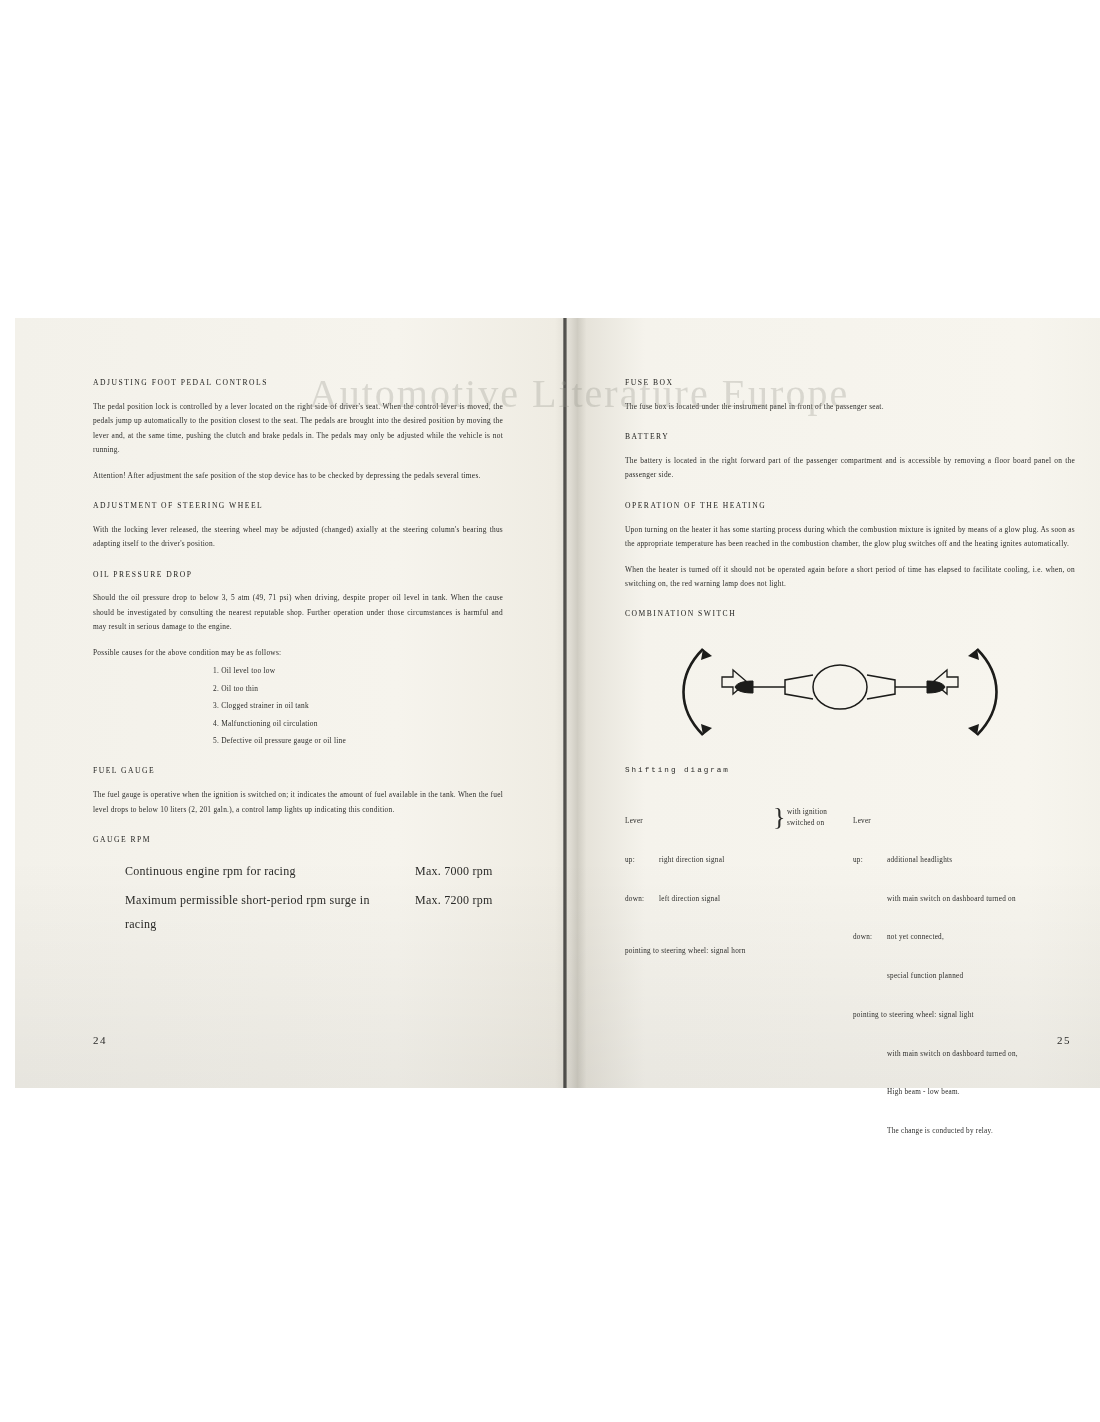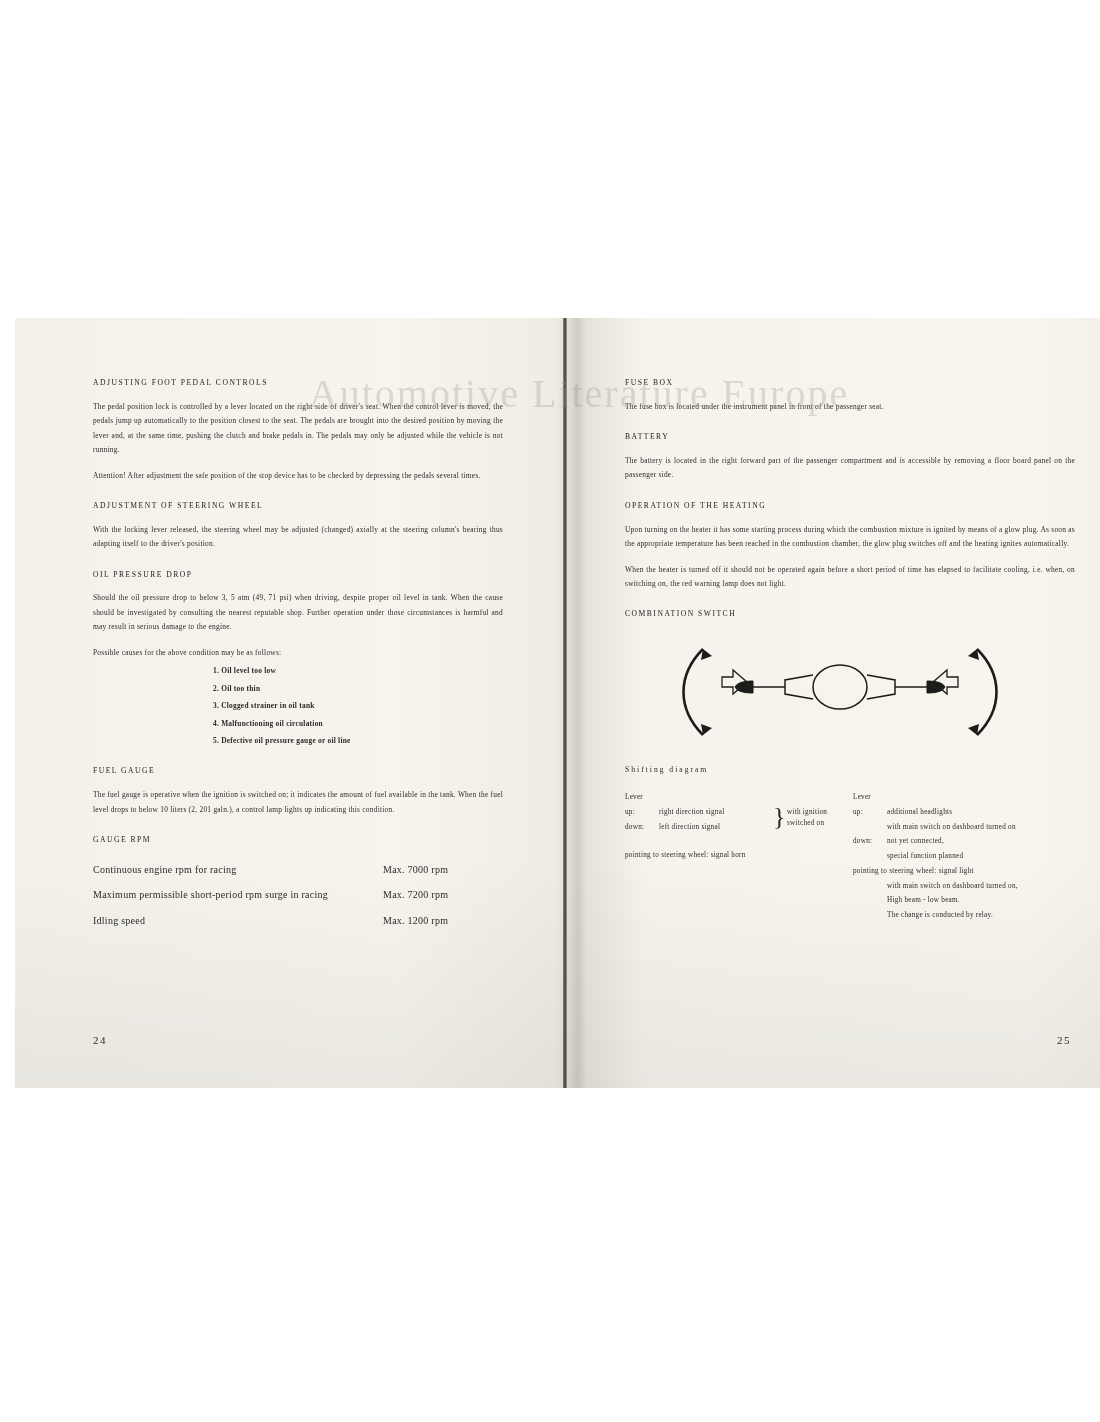--- a/index.html
+++ b/index.html
@@ -77,29 +77,29 @@
     text-align: justify;
   }
   .para.tight { margin-bottom: 4px; }
   .block { margin-bottom: 16px; }
   .block.last { margin-bottom: 0; }
 
   ol.causes {
     margin: 2px 0 14px 0;
     padding: 0 0 0 120px;
     list-style: none;
-    font-weight: bold;
   }
   ol.causes li { margin-bottom: 3px; }
 
   table.specs {
     width: 100%;
     border-collapse: collapse;
-    font-size: 10px;
+    font-size: 12px;
     margin-top: 2px;
+    margin-left: 32px;
   }
   table.specs td { padding: 3px 0; vertical-align: top; }
   table.specs td.val { text-align: left; width: 120px; padding-left: 26px; }
 
   .folio {
     position: absolute;
     bottom: 42px;
     font-size: 11px;
     letter-spacing: 1.5px;
     color: #2a2a28;
@@ -130,30 +130,31 @@
     width: 430px;
     height: 122px;
     margin: 6px 0 10px 0;
   }
   .diagram svg { display: block; }
 
   .shift-title {
     font-size: 7.6px;
     letter-spacing: 2px;
     margin: 4px 0 12px 0;
+    font-family: Liberation Mono, monospace;
   }
   .shift-cols {
     position: relative;
     display: flex;
     font-size: 7.2px;
     line-height: 2.05;
   }
   .shift-col-left { width: 228px; position: relative; }
   .shift-col-right { width: 222px; }
-  .shift-row { white-space: nowrap; }
+  .shift-row { white-space: nowrap; margin-top: 24px; }
   .lbl { display: inline-block; width: 34px; }
   .indent { padding-left: 34px; }
   .brace {
     position: absolute;
     left: 148px;
     top: 17px;
     font-size: 7.2px;
     line-height: 1.5;
     white-space: nowrap;
   }
@@ -210,24 +211,20 @@
         <table class="specs">
           <tbody>
               <tr>
             <td>Continuous engine rpm for racing</td>
             <td class="val">Max.  7000 rpm</td>
           </tr>
           <tr>
             <td>Maximum permissible short-period rpm surge in racing</td>
             <td class="val">Max.  7200 rpm</td>
           </tr>
-          <tr>
-            <td>Idling speed</td>
-            <td class="val">Max.  1200 rpm</td>
-          </tr>
         </tbody>
           </table>
       </div>
 
     </div>
     <div class="folio folio-left">24</div>
   </div>
 
   <div class="page page-right">
     <div class="content">

